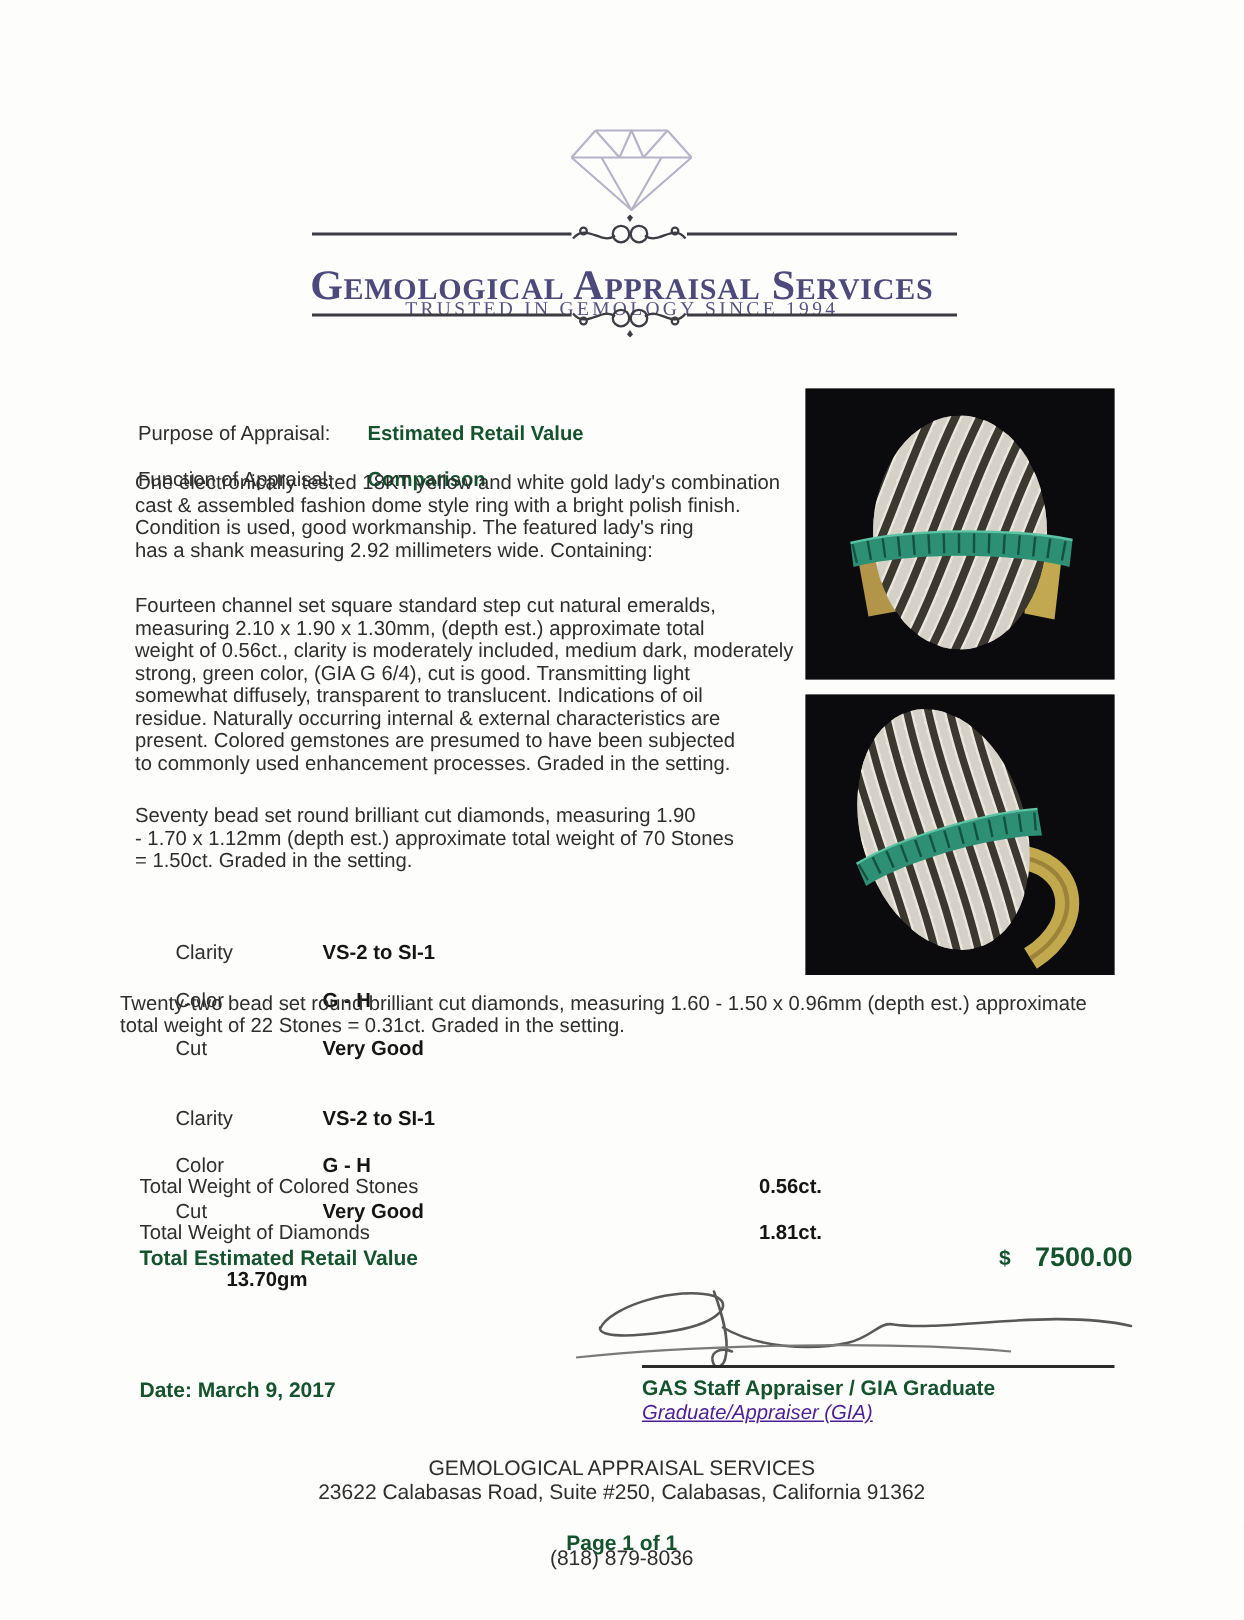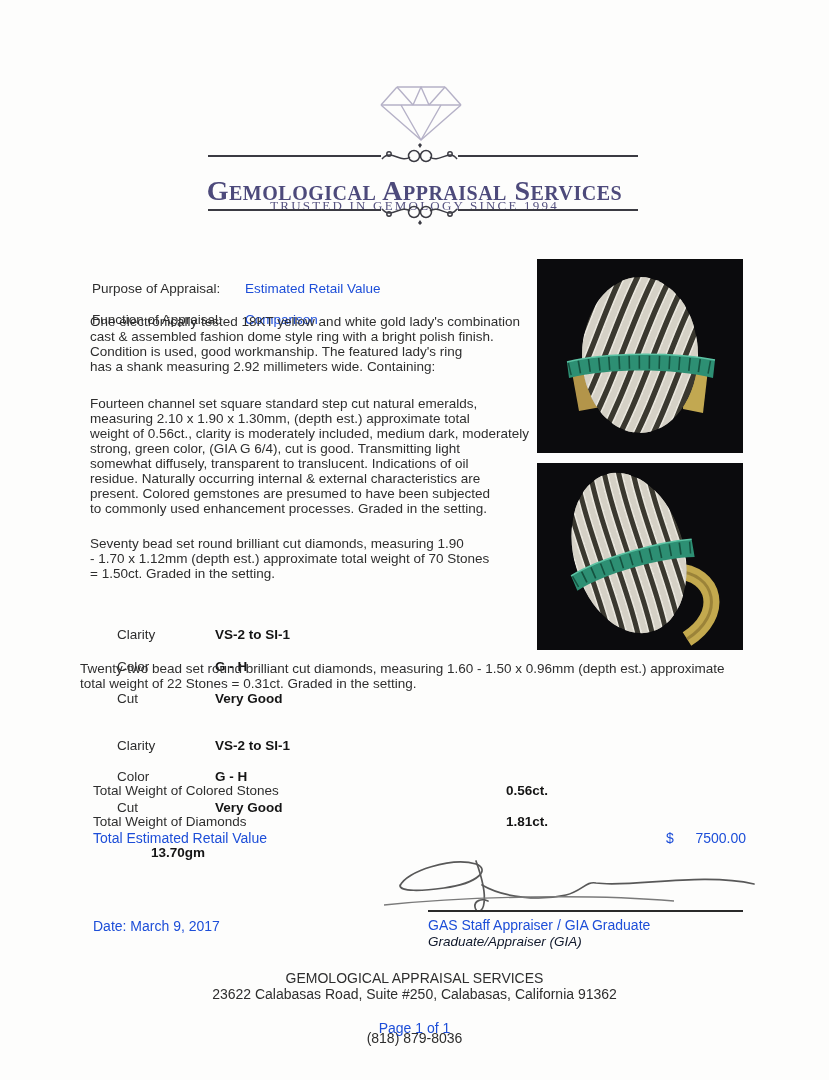--- a/index.html
+++ b/index.html
@@ -3,21 +3,21 @@
 <meta charset="utf-8">
 <style>
   html,body{margin:0;padding:0;background:#ffffff;}
   .page{
     position:relative; width:829px; height:1080px; margin:0 auto;
     background:#fdfdfc; overflow:hidden;
     font-family:"Liberation Sans", sans-serif; color:#2e2e2e;
   }
   .abs{position:absolute;}
   .t{position:absolute; font-size:13.5px; line-height:15px; color:#2e2e2e; white-space:pre-line;}
-  .b{font-weight:normal; color:#1d4ed8;}
+  .b{font-weight:bold; color:#14532d;}
   
   .brand-title{
     position:absolute; left:0; right:0; top:157px; text-align:center;
     font-family:"Liberation Serif", serif; font-variant:small-caps;
     font-size:28px; line-height:30px; letter-spacing:0.5px; color:#4d4a7b;
   }
   .brand-tagline{
     position:absolute; left:0; right:0; top:198px; text-align:center;
     font-family:"Liberation Serif", serif; font-size:13px; letter-spacing:2.2px;
     color:#55527f; text-transform:uppercase;
@@ -151,21 +151,21 @@
       <span class="tl">Total Weight of Diamonds</span>
       <span class="tv">1.81ct.</span>
     </div>
     <div class="trow">
       <span class="tv">13.70gm</span>
     </div>
   </div>
 
   <div class="t b" style="left:93px; top:831px; font-size:14px;">Total Estimated Retail Value</div>
   <div class="t b" style="left:666px; top:831px; font-size:14px;">$</div>
-  <div class="t b" style="left:690px; top:831px; width:56px; text-align:right; font-size:14px;">7500.00</div>
+  <div class="t b" style="left:690px; top:831px; width:56px; text-align:right; font-size:18px;">7500.00</div>
 
   <div class="photo" style="left:537px; top:259px; width:206px; height:194px;">
     <svg width="206" height="194" viewBox="0 0 206 194">
       <rect width="206" height="194" fill="#0b0b0d"></rect>
       <path d="M34,108 L60,96 L64,148 L42,152 Z" fill="#b3954a"></path>
       <path d="M172,102 L148,94 L146,150 L166,154 Z" fill="#c2a851"></path>
       <clipPath id="domeTop">
           <ellipse cx="103" cy="96" rx="58" ry="78"></ellipse>
         </clipPath>
       <g clip-path="url(#domeTop)">
@@ -241,20 +241,20 @@
       <path d="M18,31 C24,16 70,2 94,9 C108,14 98,28 62,33 C40,36 17,37 18,30"></path>
       <path d="M94,6 C99,20 104,36 102,48 C101,57 94,59 93,52 C92,46 99,43 106,46"></path>
       <path d="M100,30 C122,43 158,46 184,40 C200,36 204,26 214,28 C248,33 320,17 372,29"></path>
     </g>
     <path d="M2,50 C90,41 210,39 292,46" fill="none" stroke="#7a7a7a" stroke-width="1.4"></path>
   </svg>
   <div class="sig-line" style="left:428px; top:910px; width:315px;"></div>
 
   <div class="t b" style="left:93px; top:919px; font-size:14px;">Date: March 9, 2017</div>
   <div class="t b" style="left:428px; top:918px; font-size:14px;">GAS Staff Appraiser / GIA Graduate</div>
-  <div class="t italic" style="left:428px; top:934px; font-size:13.5px; color:#0f172a;">Graduate/Appraiser (GIA)</div>
+  <div class="t italic" style="left:428px; top:934px; font-size:13.5px; color:#4c1d95;text-decoration:underline;">Graduate/Appraiser (GIA)</div>
 
   <div class="t center" style="top:971px; font-size:14px;">GEMOLOGICAL APPRAISAL SERVICES</div>
   <div class="t center" style="top:987px; font-size:14px;">23622 Calabasas Road, Suite #250, Calabasas, California 91362</div>
   <div class="t center" style="top:1031px; font-size:14px;">(818) 879-8036</div>
   <div class="t center b" style="top:1021px; font-size:14px;">Page 1 of 1</div>
 
 </div>
 
 </body></html>

